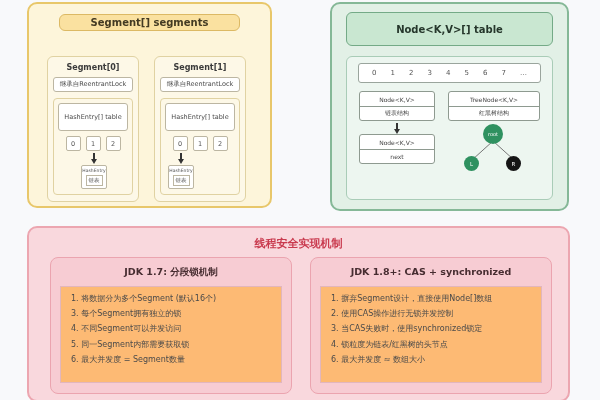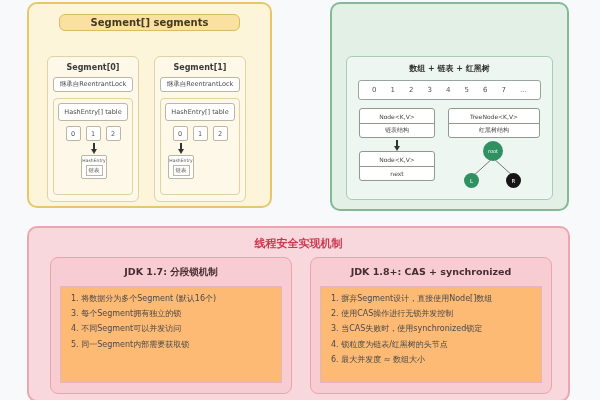--- a/index.html
+++ b/index.html
@@ -19,21 +19,21 @@
     background:#fae1a0; border:1.5px solid #dcb964; border-radius:6px;
     display:flex; align-items:center; justify-content:center;
     font-weight:bold; font-size:10px; color:#433a22; }
   .segment { position:absolute; top:52px; width:92px; height:146px;
     background:#fdf8e7; border:1px solid #e0d2a2; border-radius:6px; padding:4px 5px; }
   #segment-0 { left:18px; } #segment-1 { left:125px; }
   .segment-title { text-align:center; font-weight:bold; font-size:8px; color:#3b3b3b; margin:2px 0 5px; }
   .mini-box { background:#fff; border:1px solid #bcb6a2; border-radius:3px; height:15px;
     display:flex; align-items:center; justify-content:center; font-size:6.5px; color:#4a4a4a; margin-bottom:6px; }
   .table-container { border:1px solid #e0d2a2; border-radius:4px; padding:4px; height:97px; }
-  .table-label { height:18px; margin-bottom:5px; }
+  .table-label { height:28px; margin-bottom:5px; }
   .cells { display:flex; justify-content:center; gap:5px; }
   .cell { width:15px; height:15px; background:#fff; border:1px solid #bcb6a2; border-radius:2px;
     display:flex; align-items:center; justify-content:center; font-size:6.5px; color:#555; }
   .entry-wrap { display:flex; }
   .entry-wrap.pos-0 { padding-left:3px; }
   .entry-wrap.pos-1 { padding-left:23px; }
   .entry-col { width:26px; display:flex; flex-direction:column; align-items:center; }
   .arrow { display:flex; flex-direction:column; align-items:center; margin-top:2px; }
   .arrow-line { width:1.5px; height:6px; background:#333; }
   .arrow-head { width:0; height:0; border-left:3.5px solid transparent; border-right:3.5px solid transparent; border-top:5px solid #333; }
@@ -129,22 +129,22 @@
             <div class="entry-label">HashEntry</div>
             <div class="entry-sub">链表</div>
           </div>
         </div>
       </div>
     </div>
   </div>
 </div>
 
 <div class="panel" id="node-panel">
+  <div class="g-header">Node&lt;K,V&gt;[] table</div>
   <div class="g-inner">
-    <div class="g-subtitle">数组 + 链表 + 红黑树</div>
     <div class="g-array">
       <span>0</span>
       <span>1</span>
       <span>2</span>
       <span>3</span>
       <span>4</span>
       <span>5</span>
       <span>6</span>
       <span>7</span>
       <span>…</span>
@@ -186,20 +186,21 @@
 <div class="panel" id="mechanism-panel">
   <div class="p-title">线程安全实现机制</div>
 
   <div class="jdk-col" id="jdk17-box">
     <div class="jdk-title">JDK 1.7: 分段锁机制</div>
     <div class="jdk-list">
       <div class="jdk-item">1. 将数据分为多个Segment (默认16个)</div>
       <div class="jdk-item">3. 每个Segment拥有独立的锁</div>
       <div class="jdk-item">4. 不同Segment可以并发访问</div>
       <div class="jdk-item">5. 同一Segment内部需要获取锁</div>
+      <div class="jdk-item">6. 最大并发度 = Segment数量</div>
     </div>
   </div>
 
   <div class="jdk-col" id="jdk18-box">
     <div class="jdk-title">JDK 1.8+: CAS + synchronized</div>
     <div class="jdk-list">
       <div class="jdk-item">1. 摒弃Segment设计，直接使用Node[]数组</div>
       <div class="jdk-item">2. 使用CAS操作进行无锁并发控制</div>
       <div class="jdk-item">3. 当CAS失败时，使用synchronized锁定</div>
       <div class="jdk-item">4. 锁粒度为链表/红黑树的头节点</div>

